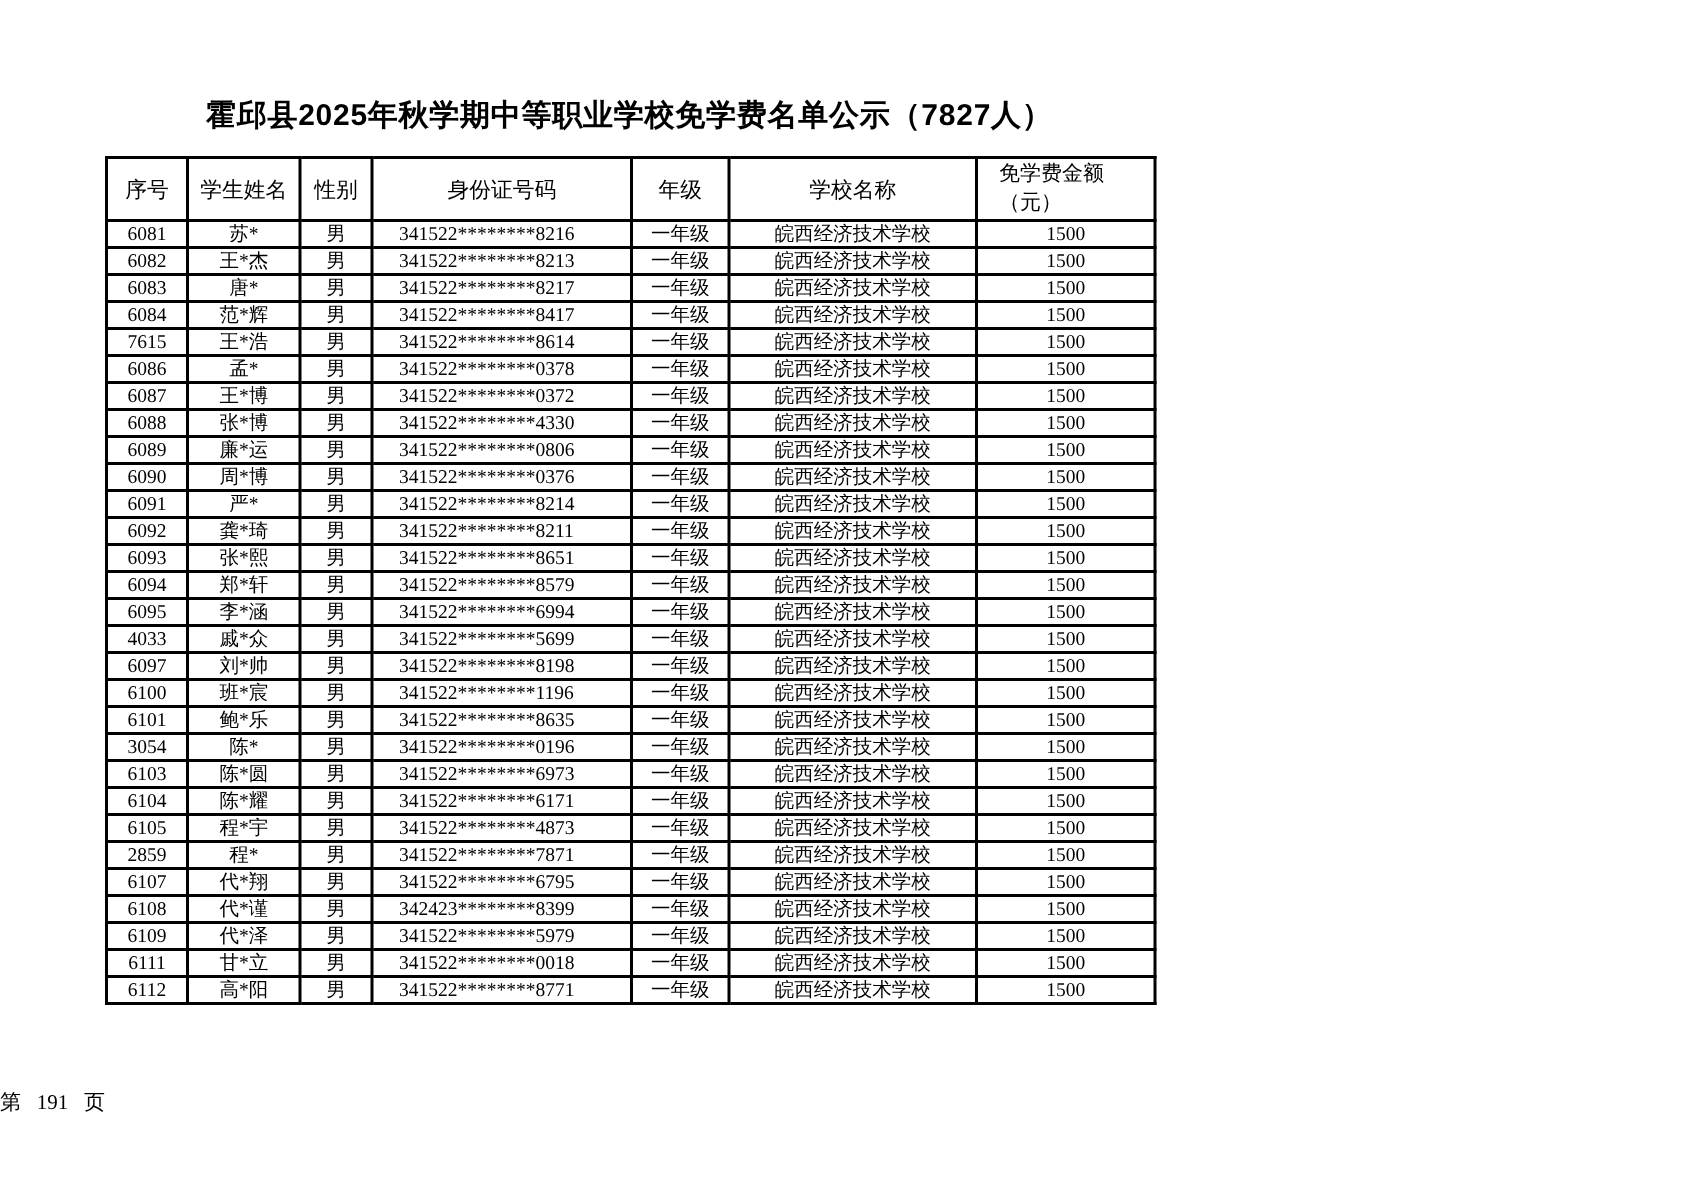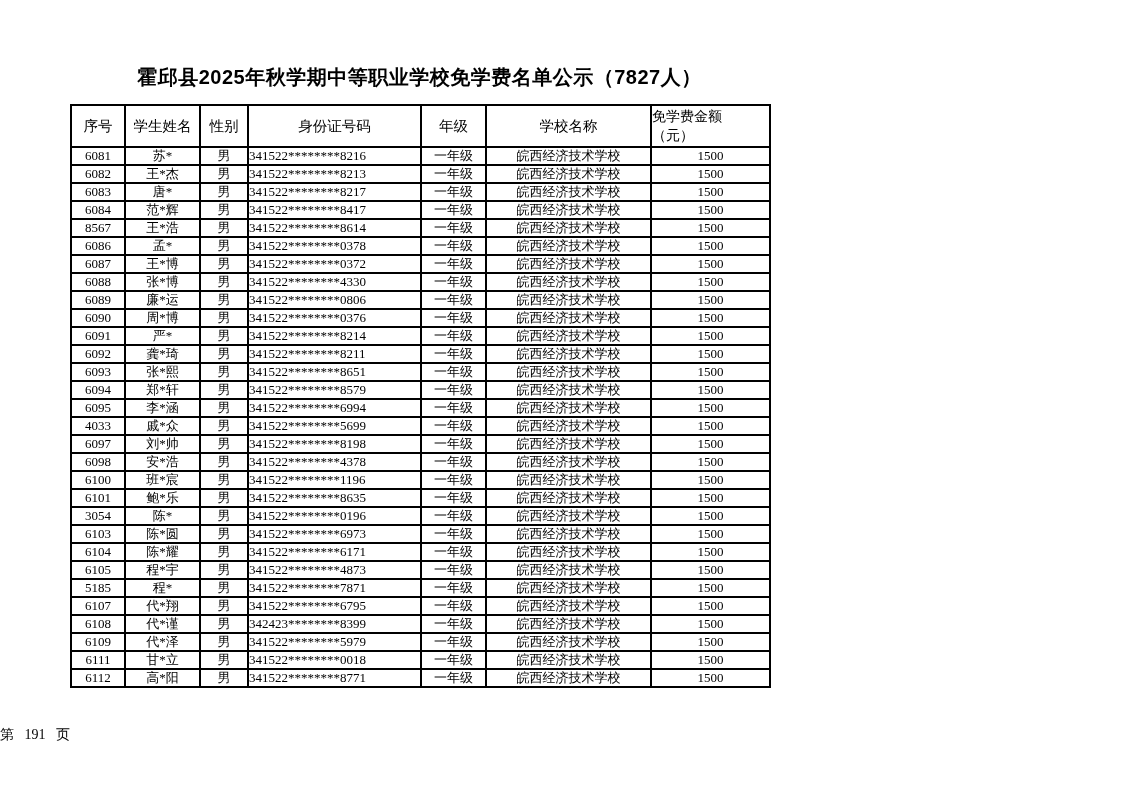--- a/index.html
+++ b/index.html
@@ -50,36 +50,36 @@
   .roster th {
     font-weight: normal;
     font-size: 14.5px;
     height: 42px;
     text-align: center;
     padding: 0;
     vertical-align: middle;
   }
   .roster th.hdr-amount {
     text-align: left;
-    padding-left: 0;
+    padding-left: 14px;
     white-space: pre-line;
     line-height: 19px;
     font-size: 14px;
   }
   .roster td {
     font-size: 13px;
     height: 16.2px;
     line-height: 16px;
     padding: 0;
     text-align: center;
     vertical-align: middle;
   }
   .roster td.col-id {
     text-align: left;
-    padding-left: 0;
+    padding-left: 17px;
   }
   .page-number {
     position: absolute;
     left: 0;
     top: 726px;
     width: 1122px;
     text-align: left;
     font-size: 14px;
     word-spacing: 7px;
   }
@@ -144,21 +144,21 @@
         <tr>
           <td>6084</td>
           <td>范*辉</td>
           <td>男</td>
           <td class="col-id">341522********8417</td>
           <td>一年级</td>
           <td>皖西经济技术学校</td>
           <td>1500</td>
         </tr>
         <tr>
-          <td>8567</td>
+          <td>7615</td>
           <td>王*浩</td>
           <td>男</td>
           <td class="col-id">341522********8614</td>
           <td>一年级</td>
           <td>皖西经济技术学校</td>
           <td>1500</td>
         </tr>
         <tr>
           <td>6086</td>
           <td>孟*</td>
@@ -261,29 +261,20 @@
         <tr>
           <td>6097</td>
           <td>刘*帅</td>
           <td>男</td>
           <td class="col-id">341522********8198</td>
           <td>一年级</td>
           <td>皖西经济技术学校</td>
           <td>1500</td>
         </tr>
         <tr>
-          <td>6098</td>
-          <td>安*浩</td>
-          <td>男</td>
-          <td class="col-id">341522********4378</td>
-          <td>一年级</td>
-          <td>皖西经济技术学校</td>
-          <td>1500</td>
-        </tr>
-        <tr>
           <td>6100</td>
           <td>班*宸</td>
           <td>男</td>
           <td class="col-id">341522********1196</td>
           <td>一年级</td>
           <td>皖西经济技术学校</td>
           <td>1500</td>
         </tr>
         <tr>
           <td>6101</td>
@@ -324,21 +315,21 @@
         <tr>
           <td>6105</td>
           <td>程*宇</td>
           <td>男</td>
           <td class="col-id">341522********4873</td>
           <td>一年级</td>
           <td>皖西经济技术学校</td>
           <td>1500</td>
         </tr>
         <tr>
-          <td>5185</td>
+          <td>2859</td>
           <td>程*</td>
           <td>男</td>
           <td class="col-id">341522********7871</td>
           <td>一年级</td>
           <td>皖西经济技术学校</td>
           <td>1500</td>
         </tr>
         <tr>
           <td>6107</td>
           <td>代*翔</td>

